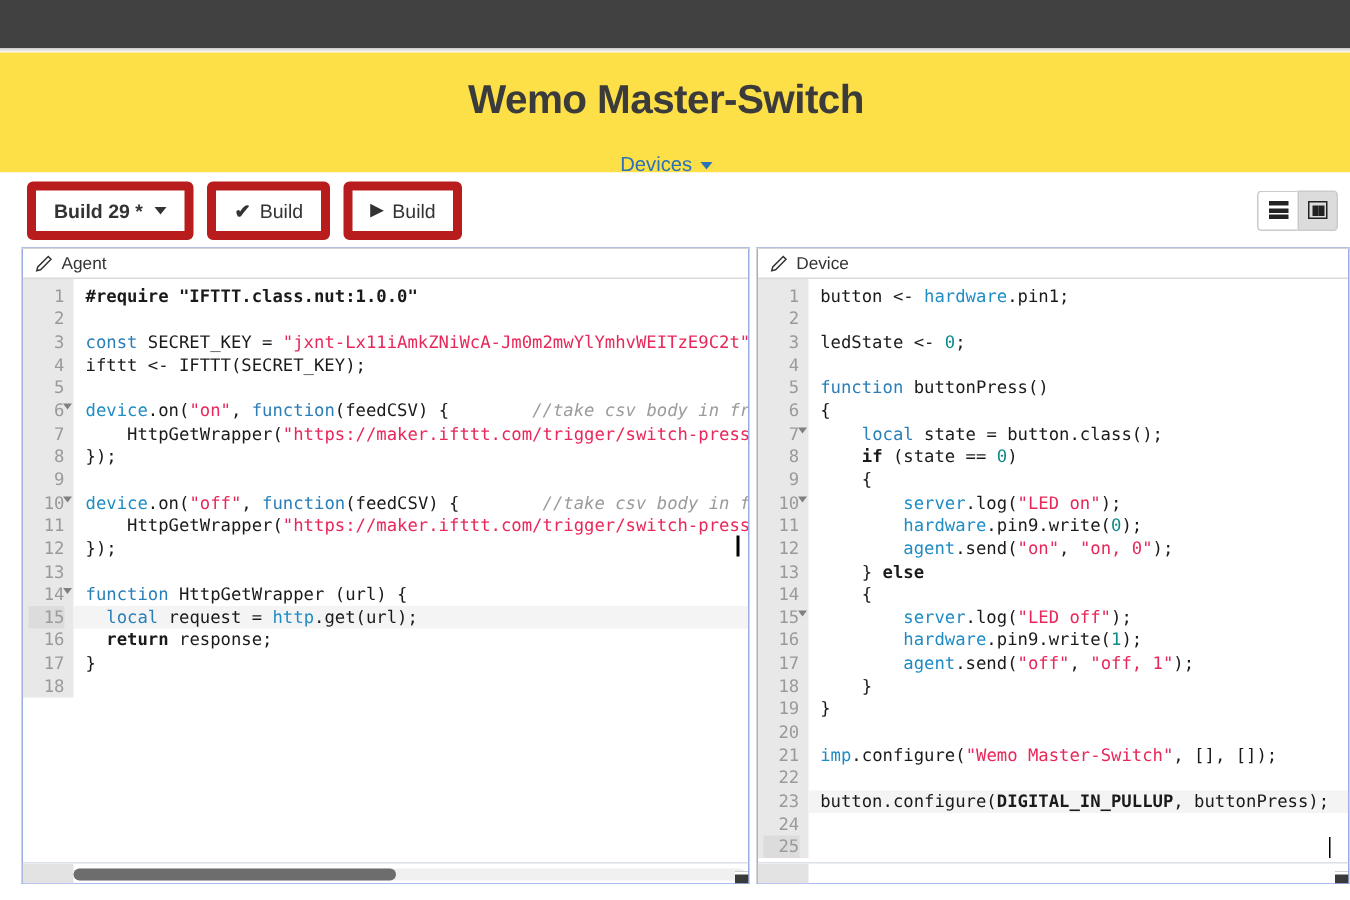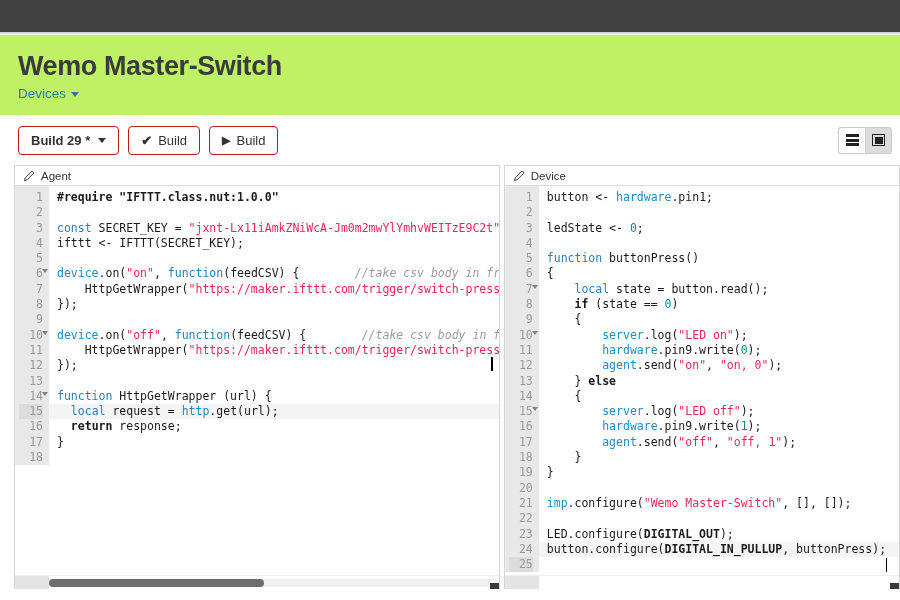--- a/index.html
+++ b/index.html
@@ -16,33 +16,34 @@
     background: #414141;
     width: 100%;
   }
   .topbar-shadow {
     height: 3px;
     background: linear-gradient(to bottom, #c9c9c9, #ffffff);
   }
 
   
   .title-banner {
-    background: #bef264;
+    background: #fde047;
     padding: 14px 30px 10px 18px;
     height: 80px;
+    text-align: center;
   }
   .page-title {
     font-size: 27px;
     font-weight: bold;
     color: #3b3b3b;
     letter-spacing: -0.4px;
     line-height: 34px;
   }
   .breadcrumb {
-    margin-top: 3px;
+    margin-top: 19px;
     font-size: 13.5px;
     color: #2b72b8;
     display: inline-flex;
     align-items: center;
     gap: 5px;
     cursor: pointer;
   }
   .caret-dn {
     width: 0; height: 0;
     border-left: 4.5px solid transparent;
@@ -56,21 +57,21 @@
   .toolbar {
     height: 50px;
     background: #ffffff;
     display: flex;
     align-items: center;
     padding: 0 12px 0 18px;
     position: relative;
   }
   .btn-group { display: flex; gap: 9px; }
   .btn {
-    border: 1px solid #b91c1c;
+    border: 6px solid #b91c1c;
     border-radius: 4px;
     background: #ffffff;
     color: #333333;
     font-size: 13px;
     font-weight: bold;
     padding: 6px 12px;
     line-height: 15px;
     cursor: pointer;
     display: inline-flex;
     align-items: center;
@@ -384,37 +385,36 @@
             <div class="ln">24</div>
             <div class="ln hl">25</div>
           </div>
         <div class="codecol">
             <div class="cl"><span>button &lt;- </span><span class="blu2">hardware</span><span>.pin1;</span></div>
             <div class="cl">&nbsp;</div>
             <div class="cl"><span>ledState &lt;- </span><span class="num">0</span><span>;</span></div>
             <div class="cl">&nbsp;</div>
             <div class="cl"><span class="blue">function</span><span> buttonPress()</span></div>
             <div class="cl"><span>{</span></div>
-            <div class="cl"><span>    </span><span class="blue">local</span><span> state = button.read();</span></div>
+            <div class="cl"><span>    </span><span class="blue">local</span><span> state = button.class();</span></div>
             <div class="cl"><span>    </span><span class="kw">if</span><span> (state == </span><span class="num">0</span><span>)</span></div>
             <div class="cl"><span>    {</span></div>
             <div class="cl"><span>        </span><span class="blu2">server</span><span>.log(</span><span class="str">"LED on"</span><span>);</span></div>
             <div class="cl"><span>        </span><span class="blu2">hardware</span><span>.pin9.write(</span><span class="num">0</span><span>);</span></div>
             <div class="cl"><span>        </span><span class="blu2">agent</span><span>.send(</span><span class="str">"on"</span><span>, </span><span class="str">"on, 0"</span><span>);</span></div>
             <div class="cl"><span>    } </span><span class="kw">else</span></div>
             <div class="cl"><span>    {</span></div>
             <div class="cl"><span>        </span><span class="blu2">server</span><span>.log(</span><span class="str">"LED off"</span><span>);</span></div>
             <div class="cl"><span>        </span><span class="blu2">hardware</span><span>.pin9.write(</span><span class="num">1</span><span>);</span></div>
             <div class="cl"><span>        </span><span class="blu2">agent</span><span>.send(</span><span class="str">"off"</span><span>, </span><span class="str">"off, 1"</span><span>);</span></div>
             <div class="cl"><span>    }</span></div>
             <div class="cl"><span>}</span></div>
             <div class="cl">&nbsp;</div>
             <div class="cl"><span class="blu2">imp</span><span>.configure(</span><span class="str">"Wemo Master-Switch"</span><span>, [], []);</span></div>
             <div class="cl">&nbsp;</div>
-            <div class="cl"><span>LED.configure(</span><span class="kw">DIGITAL_OUT</span><span>);</span></div>
             <div class="cl hl"><span>button.configure(</span><span class="kw">DIGITAL_IN_PULLUP</span><span>, buttonPress);</span></div>
           </div>
       </div>
     <div class="caret" style="left: 381.08px; top: 372.2px;"></div>
       </div>
     <div class="panel-foot">
       <div class="gutter-foot"></div>
       <div class="corner-box"></div>
     </div>
   </div>

